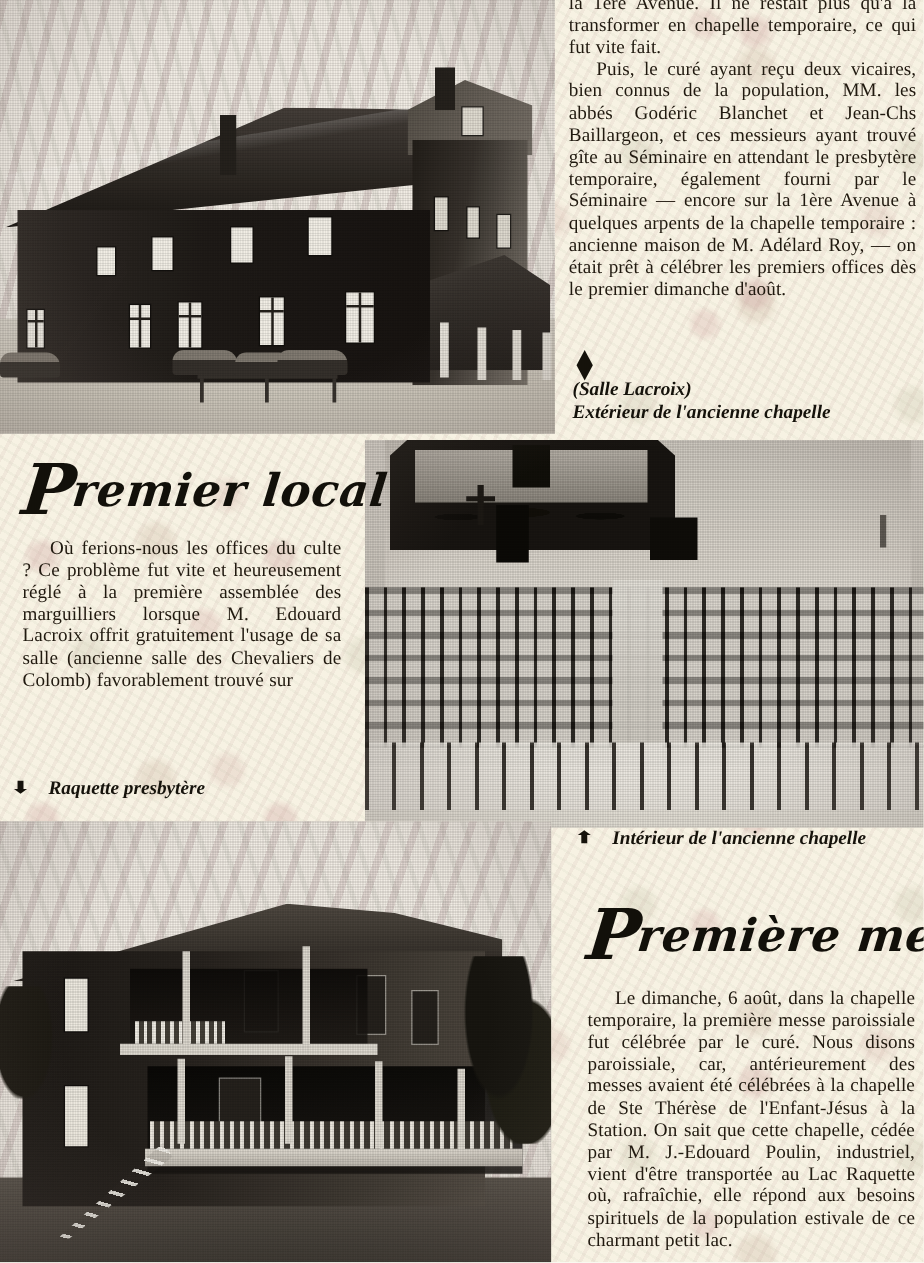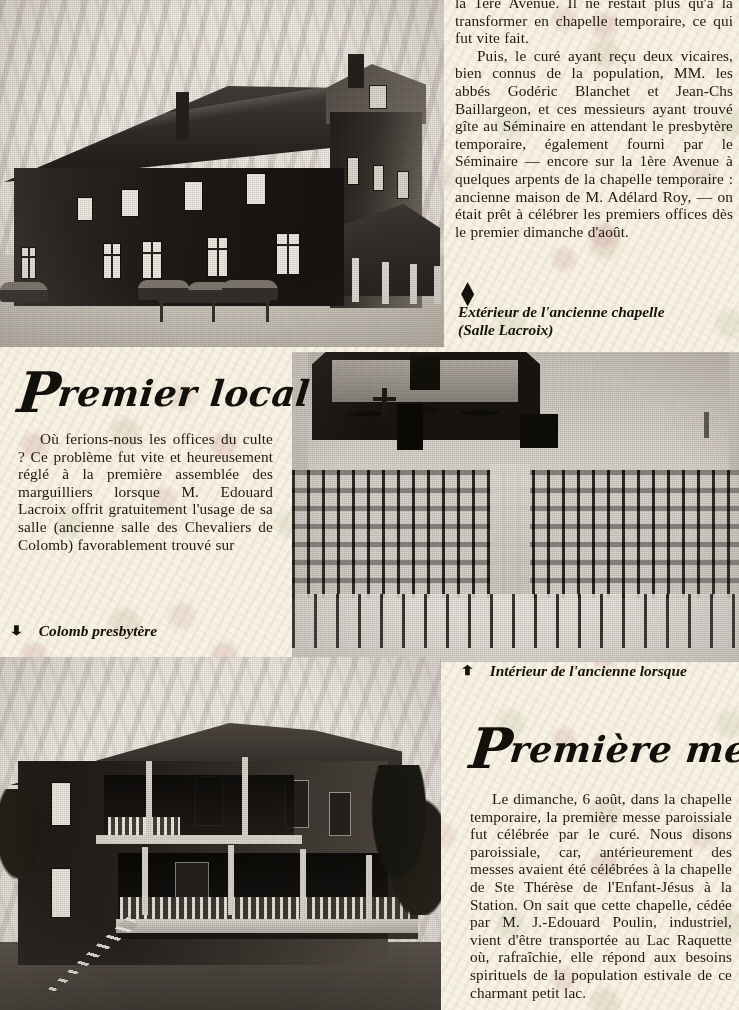--- a/index.html
+++ b/index.html
@@ -456,41 +456,41 @@
 
   <div class="col" id="col-top-right">
     <div class="body-text">
       <p>la 1ère Avenue. Il ne restait plus qu'à la transformer en chapelle temporaire, ce qui fut vite fait.</p>
       <p class="ind">Puis, le curé ayant reçu deux vicaires, bien connus de la population, MM. les abbés Godéric Blanchet et Jean-Chs Baillargeon, et ces messieurs ayant trouvé gîte au Séminaire en attendant le presbytère temporaire, également fourni par le Séminaire — encore sur la 1ère Avenue à quelques arpents de la chapelle temporaire : ancienne maison de M. Adélard Roy, — on était prêt à célébrer les premiers offices dès le premier dimanche d'août.</p>
     </div>
   </div>
 
   <div class="caption" id="caption-exterieur">
     <span class="arrowmark">◆</span>
+    <div>(Salle Lacroix)</div>
     <div>Extérieur de l'ancienne chapelle</div>
-    <div>(Salle Lacroix)</div>
   </div>
 
   <div class="col" id="col-premier-local">
     <div class="script-heading">
       <span class="drop">P</span><span>remier local</span>
     </div>
     <div class="body-text" style="margin-top:16px;">
       <p class="ind">Où ferions-nous les offices du culte ? Ce problème fut vite et heureusement réglé à la première assemblée des marguilliers lorsque M. Edouard Lacroix offrit gratuitement l'usage de sa salle (ancienne salle des Chevaliers de Colomb) favorablement trouvé sur</p>
     </div>
   </div>
 
   <div class="caption" id="caption-presbytere">
     <span class="arrow">⬇</span>
-    <span style="display:inline-block; width:12px;"></span><span>Colomb presbytère</span>
+    <span style="display:inline-block; width:12px;"></span><span>Raquette presbytère</span>
   </div>
 
   <div class="caption" id="caption-interieur">
     <span class="arrow">⬆</span>
-    <span style="display:inline-block; width:12px;"></span><span>Intérieur de l'ancienne lorsque</span>
+    <span style="display:inline-block; width:12px;"></span><span>Intérieur de l'ancienne chapelle</span>
   </div>
 
   <div class="col" id="col-premiere-messe">
     <div class="script-heading">
       <span class="drop">P</span><span>remière messe</span>
     </div>
     <div class="body-text" style="margin-top:20px;">
       <p class="ind">Le dimanche, 6 août, dans la chapelle temporaire, la première messe paroissiale fut célébrée par le curé. Nous disons paroissiale, car, antérieurement des messes avaient été célébrées à la chapelle de Ste Thérèse de l'Enfant-Jésus à la Station. On sait que cette chapelle, cédée par M. J.-Edouard Poulin, industriel, vient d'être transportée au Lac Raquette où, rafraîchie, elle répond aux besoins spirituels de la population estivale de ce charmant petit lac.</p>
     </div>
   </div>

